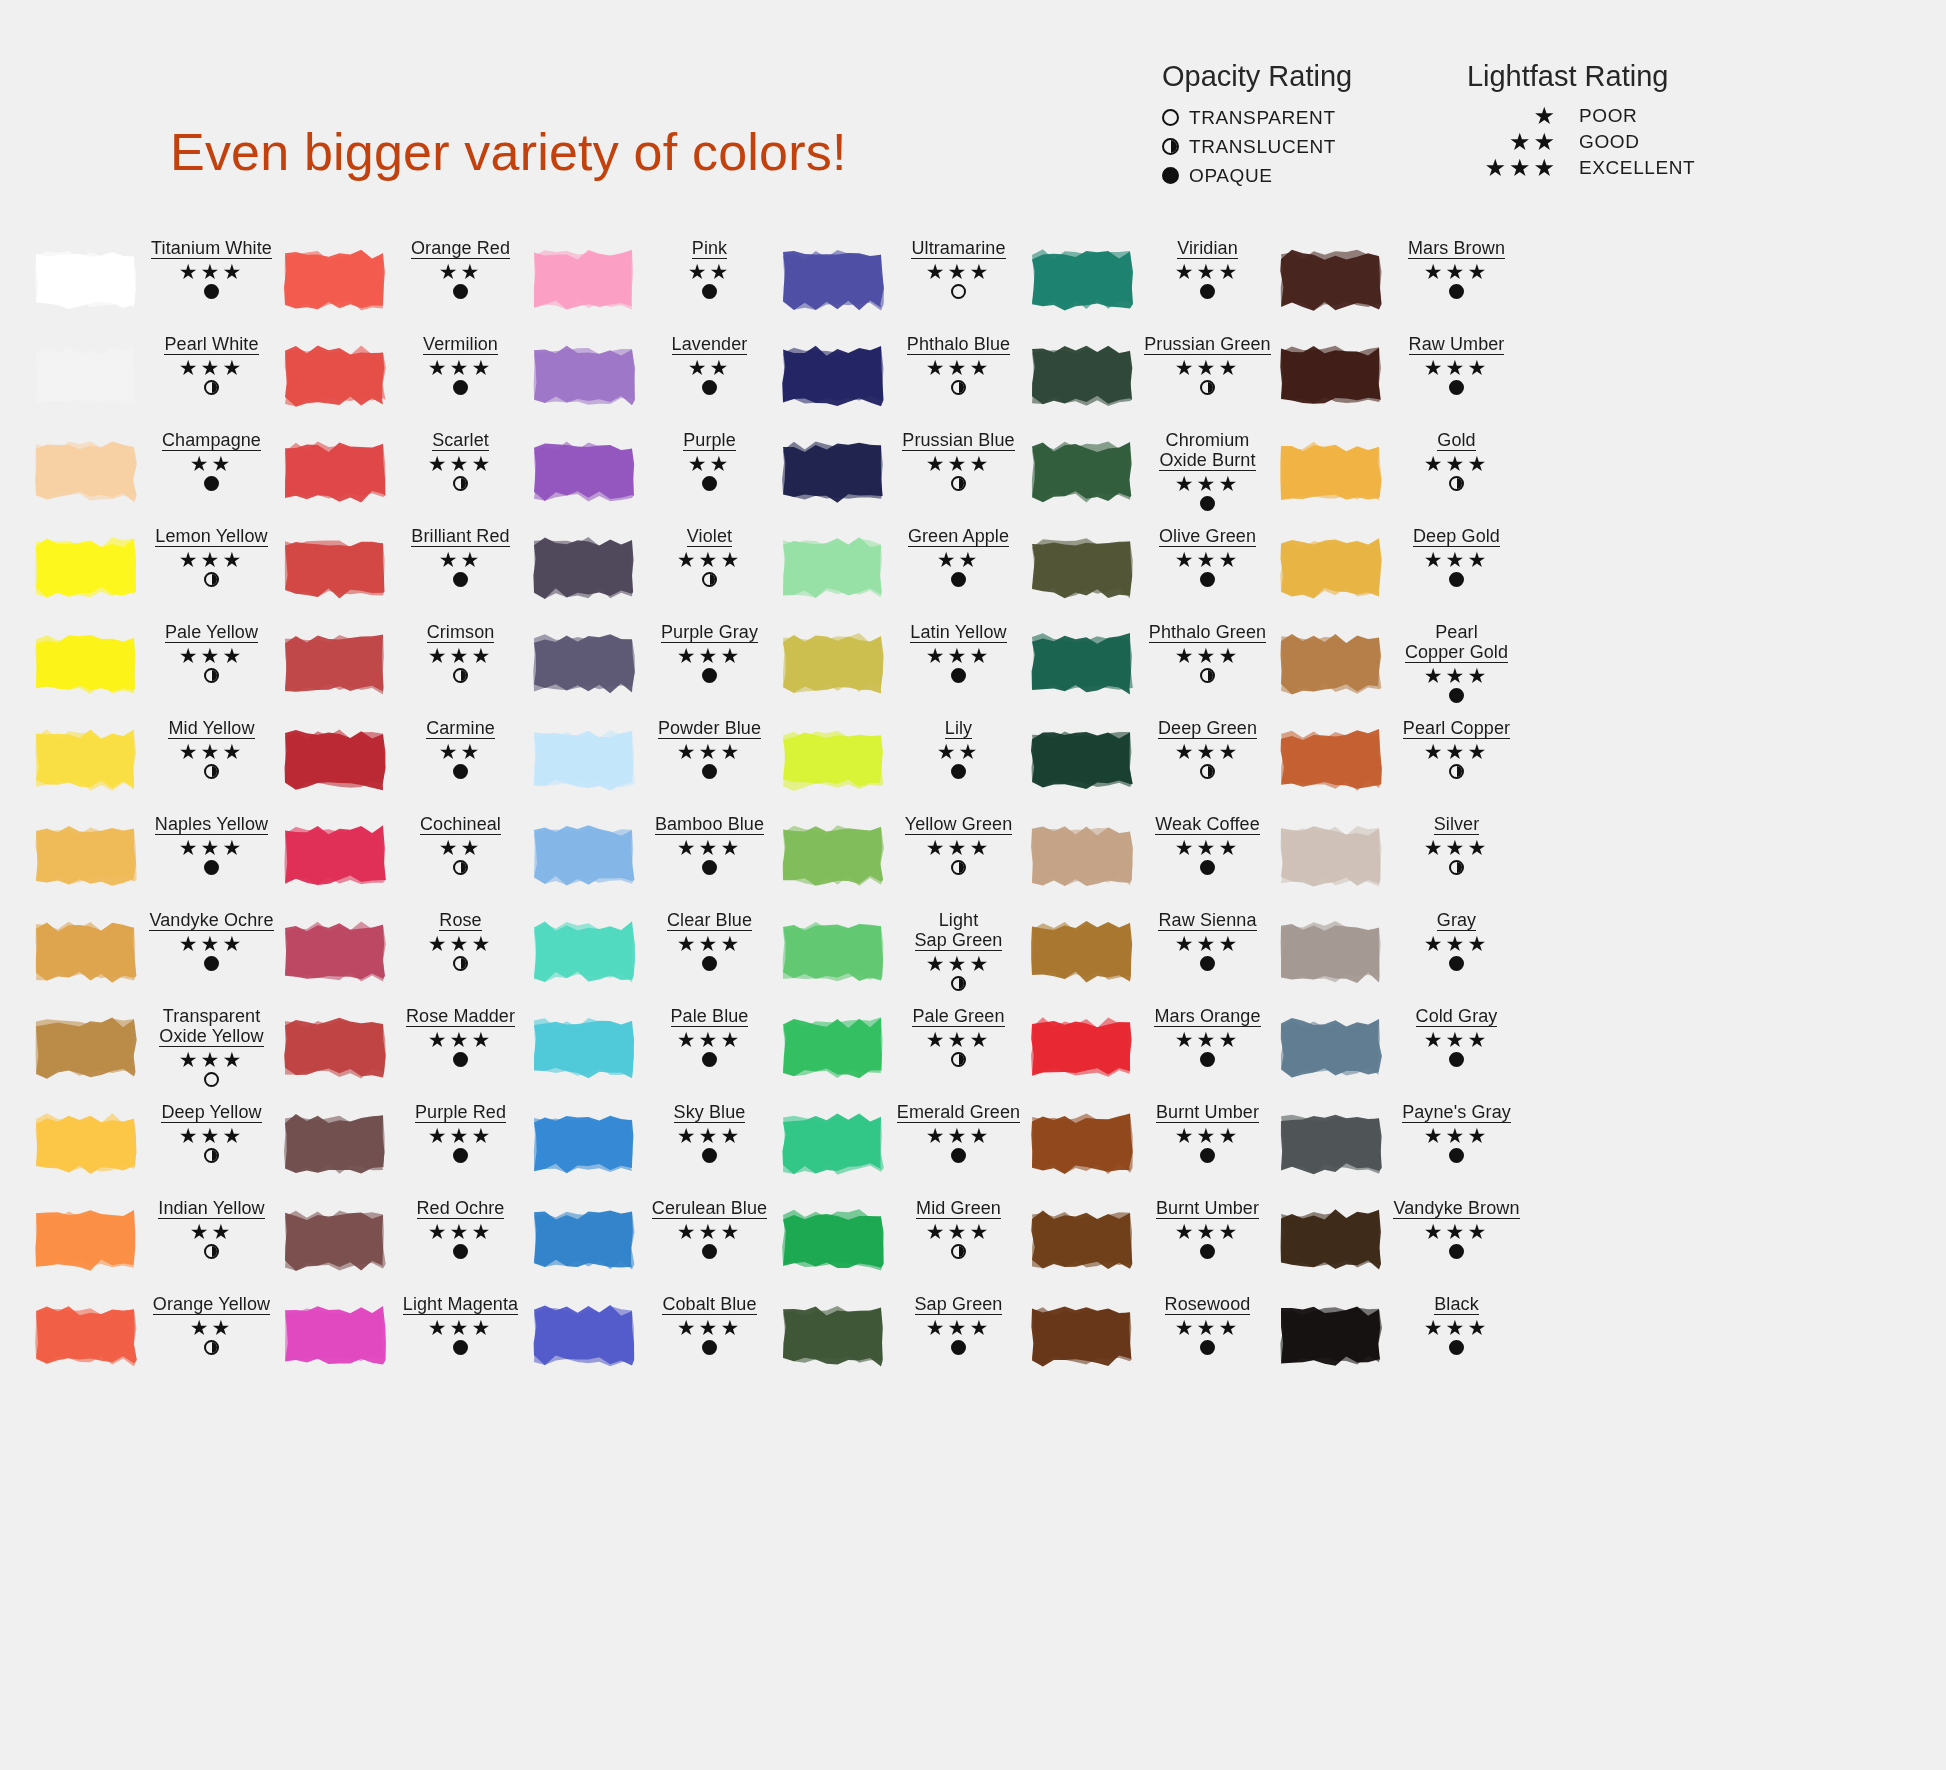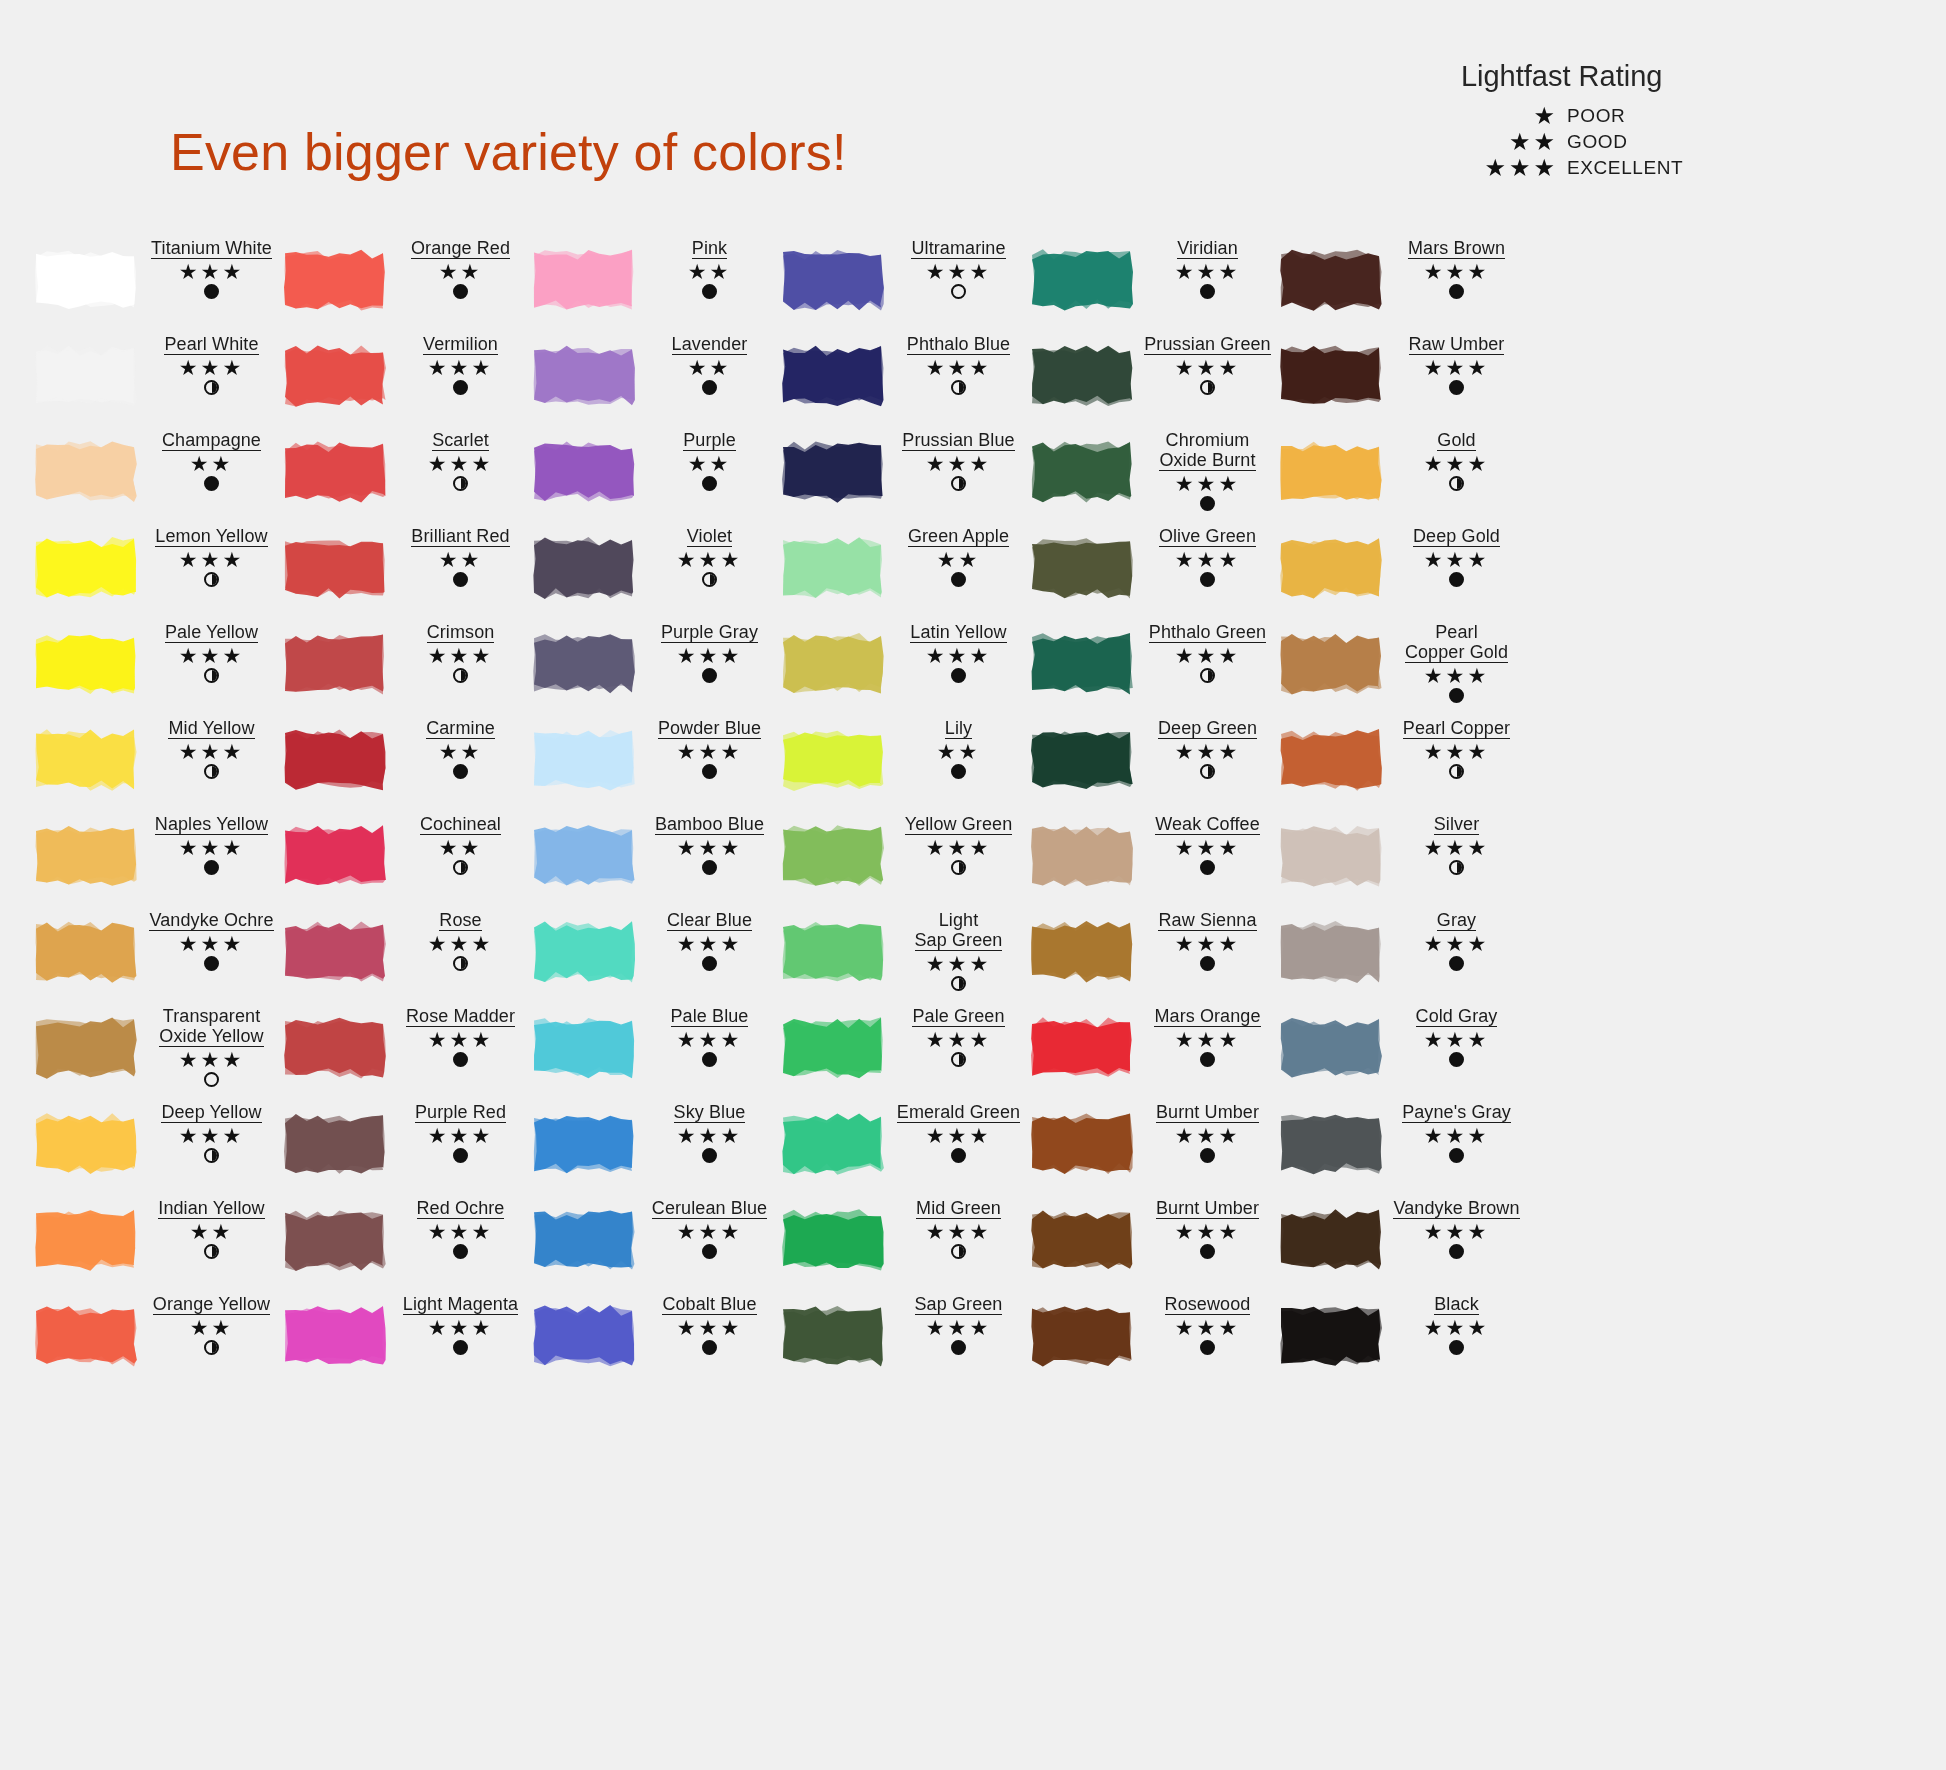--- a/index.html
+++ b/index.html
@@ -64,21 +64,21 @@
   .lf-row { display:flex; align-items:center; height: 26px; }
   .lf-stars {
     width: 118px;
     text-align: right;
     font-size: 24px;
     line-height: 26px;
     letter-spacing: 3px;
     color: #111;
     white-space: nowrap;
   }
-  .lf-row .lg-label { margin-left: 9px; font-size:19px; letter-spacing:0.6px; }
+  .lf-row .lg-label { margin-left: 21px; font-size:19px; letter-spacing:0.6px; }
 
   
   #grid {
     position: absolute;
     left: 32px; top: 236px;
     width: 1884px;
     display: flex;
   }
   .col { width: 249px; flex: 0 0 249px; }
   .swatch-row {
@@ -125,20 +125,35 @@
   .opline { margin-top: 1px; line-height: 16px; height:17px; display:flex; justify-content:center; }
   .opline .op { width:15px; height:15px; border-width:2px; }
 </style>
 </head>
 <body>
 
 <div id="page">
 
   <div id="title">Even bigger variety of colors!</div>
 
+  <div class="legend-block" id="legend-opacity" style="left:1162px; top:60px;">
+    <div class="legend-title">Opacity Rating</div>
+    <div class="legend-row">
+      <span class="op transparent"></span>
+      <span class="lg-label">TRANSPARENT</span>
+    </div>
+    <div class="legend-row">
+      <span class="op translucent"></span>
+      <span class="lg-label">TRANSLUCENT</span>
+    </div>
+    <div class="legend-row">
+      <span class="op opaque"></span>
+      <span class="lg-label">OPAQUE</span>
+    </div>
+  </div>
 
   <div class="legend-block" id="legend-lightfast" style="left:1440px; top:60px;">
     <div class="legend-title">Lightfast Rating</div>
     <div class="lf-rows">
       <div class="lf-row">
         <span class="lf-stars">★</span>
         <span class="lg-label">POOR</span>
       </div>
       <div class="lf-row">
         <span class="lf-stars">★★</span>

